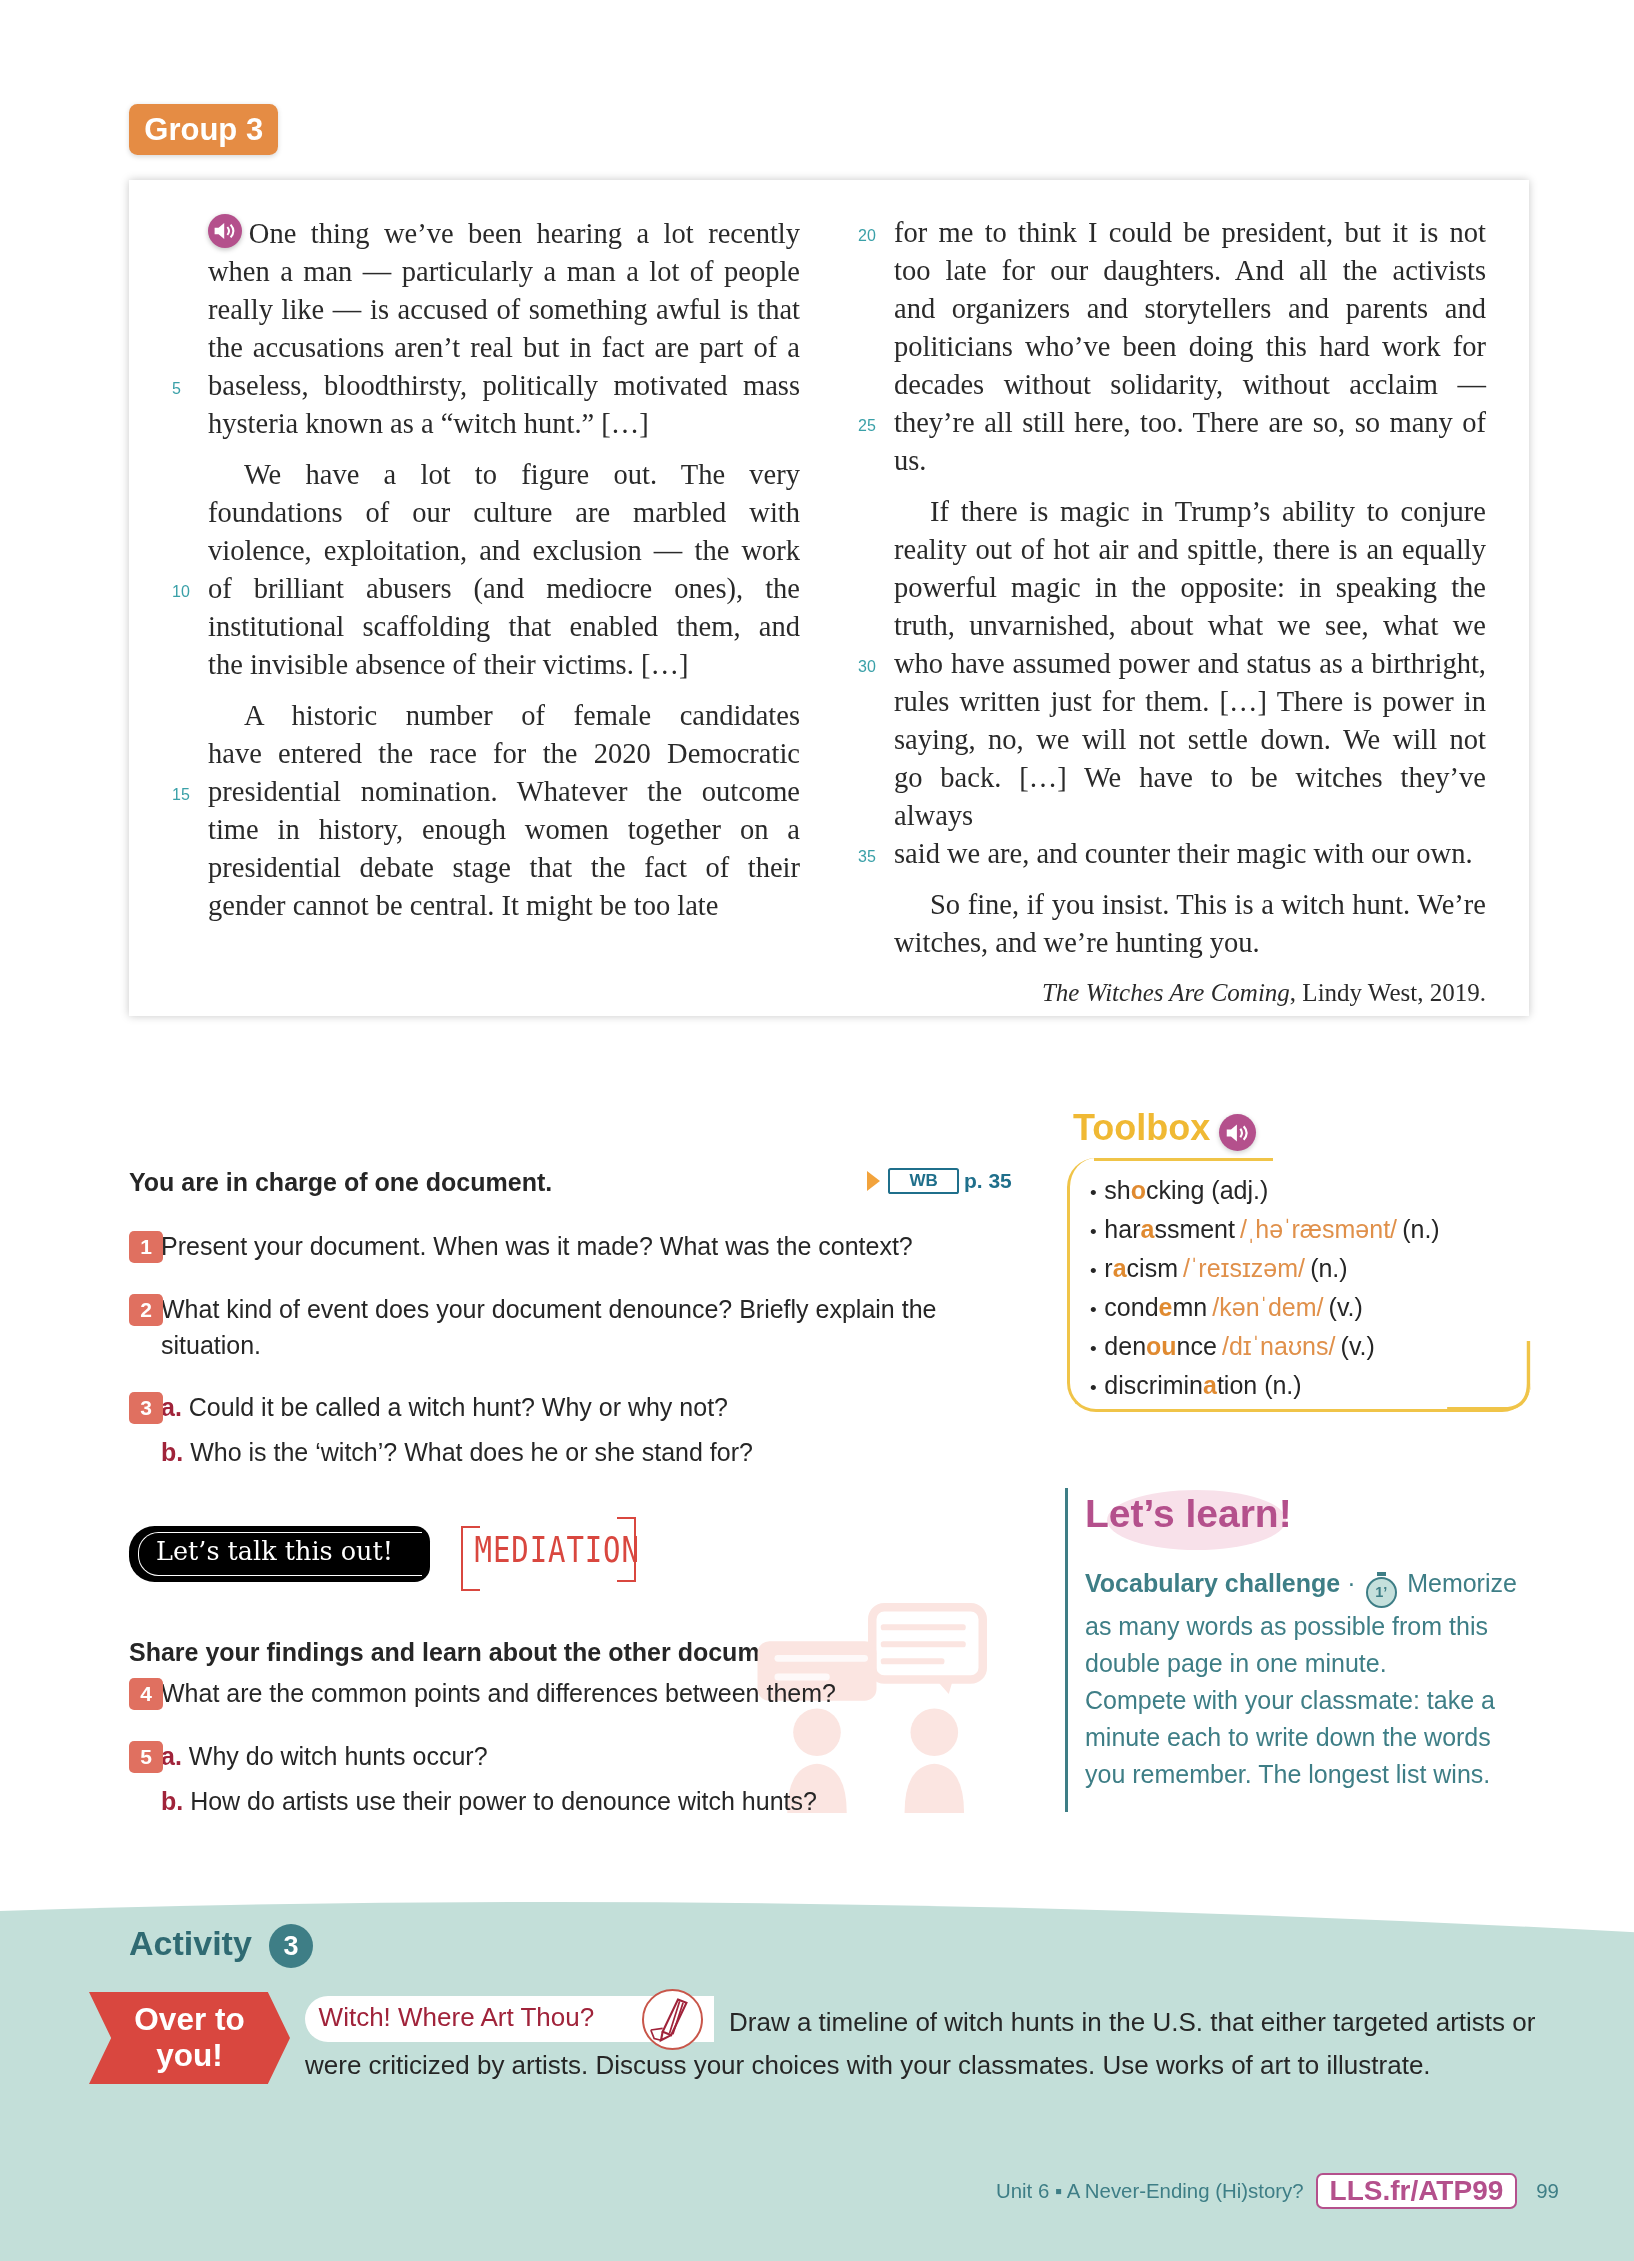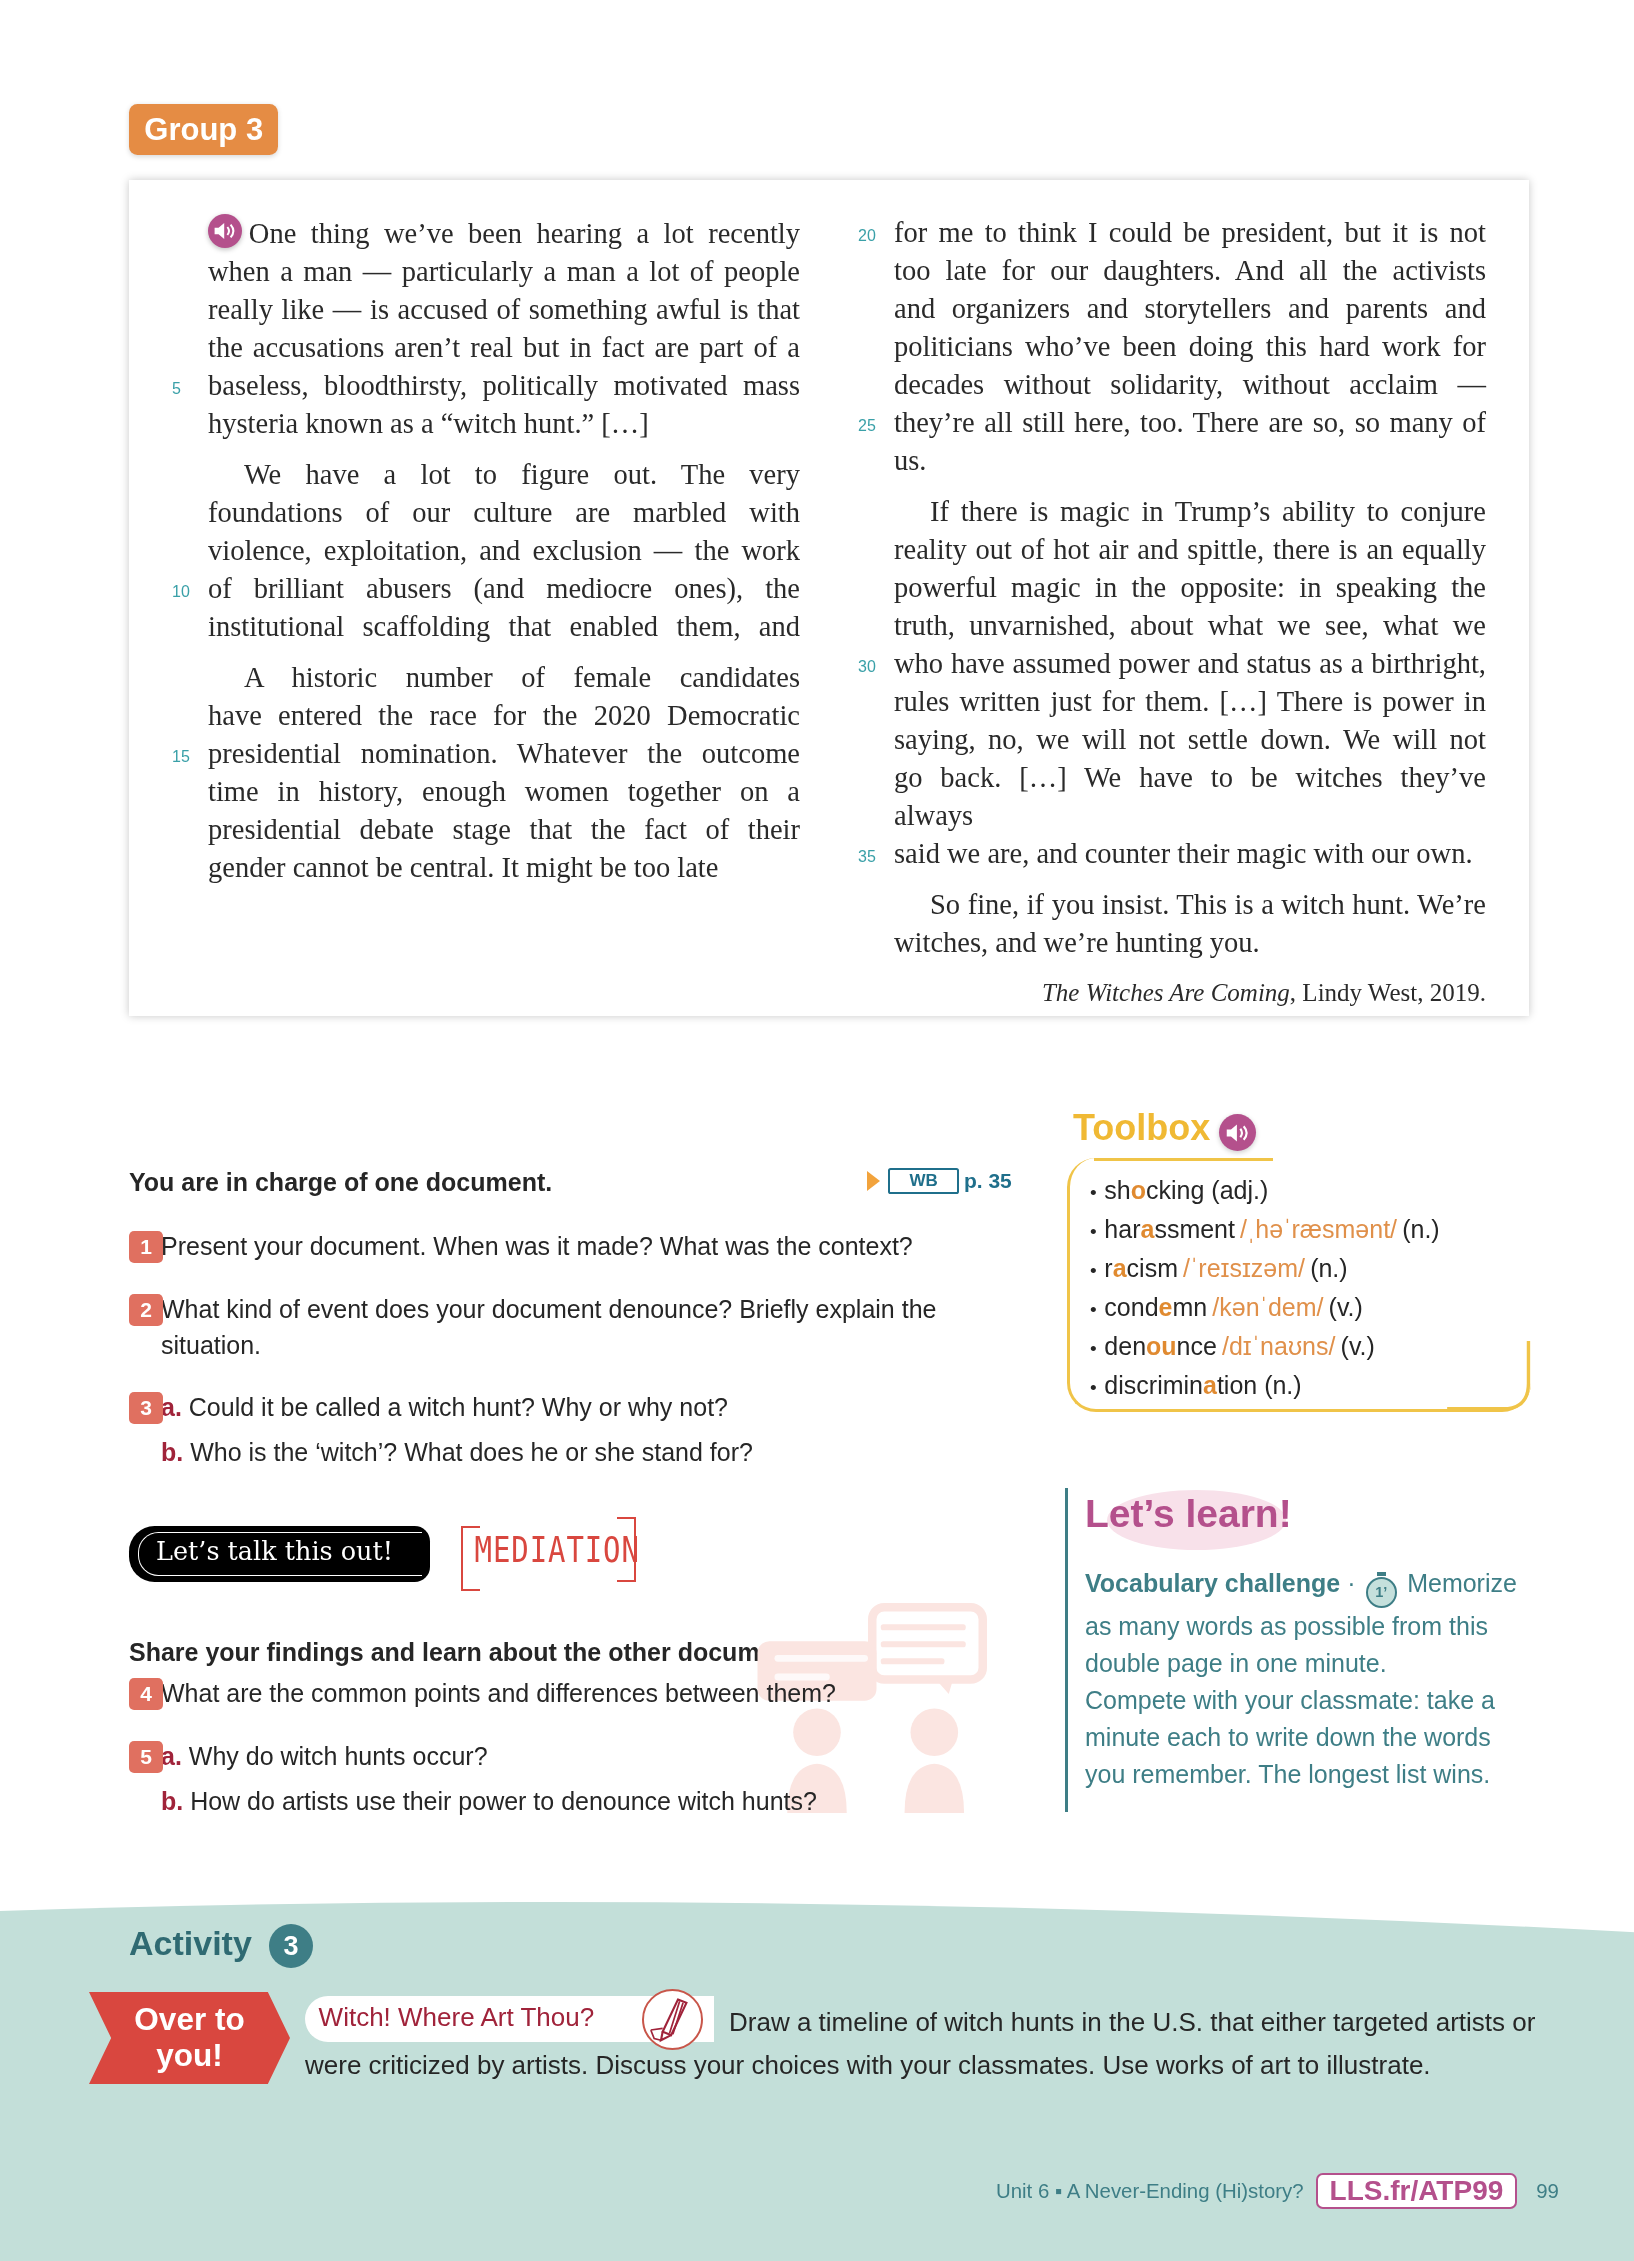--- a/index.html
+++ b/index.html
@@ -118,20 +118,21 @@
         <span class="line"><span>the accusations aren’t real but in fact are part of a</span></span>
         <span class="line"><span>baseless, bloodthirsty, politically motivated mass</span><span class="lineno">5</span></span>
         <span class="line last"><span>hysteria known as a “witch hunt.” […]</span></span>
       </p>
       <p>
         <span class="line" style="padding-left: 36px;"><span>We have a lot to figure out. The very</span></span>
         <span class="line"><span>foundations of our culture are marbled with</span></span>
         <span class="line"><span>violence, exploitation, and exclusion — the work</span></span>
         <span class="line"><span>of brilliant abusers (and mediocre ones), the</span><span class="lineno">10</span></span>
         <span class="line"><span>institutional scaffolding that enabled them, and</span></span>
+        <span class="line last"><span>the invisible absence of their victims. […]</span></span>
       </p>
       <p>
         <span class="line" style="padding-left: 36px;"><span>A historic number of female candidates</span></span>
         <span class="line"><span>have entered the race for the 2020 Democratic</span></span>
         <span class="line"><span>presidential nomination. Whatever the outcome</span><span class="lineno">15</span></span>
         <span class="line"><span>time in history, enough women together on a</span></span>
         <span class="line"><span>presidential debate stage that the fact of their</span></span>
         <span class="line last"><span>gender cannot be central. It might be too late</span></span>
       </p>
     </div>

